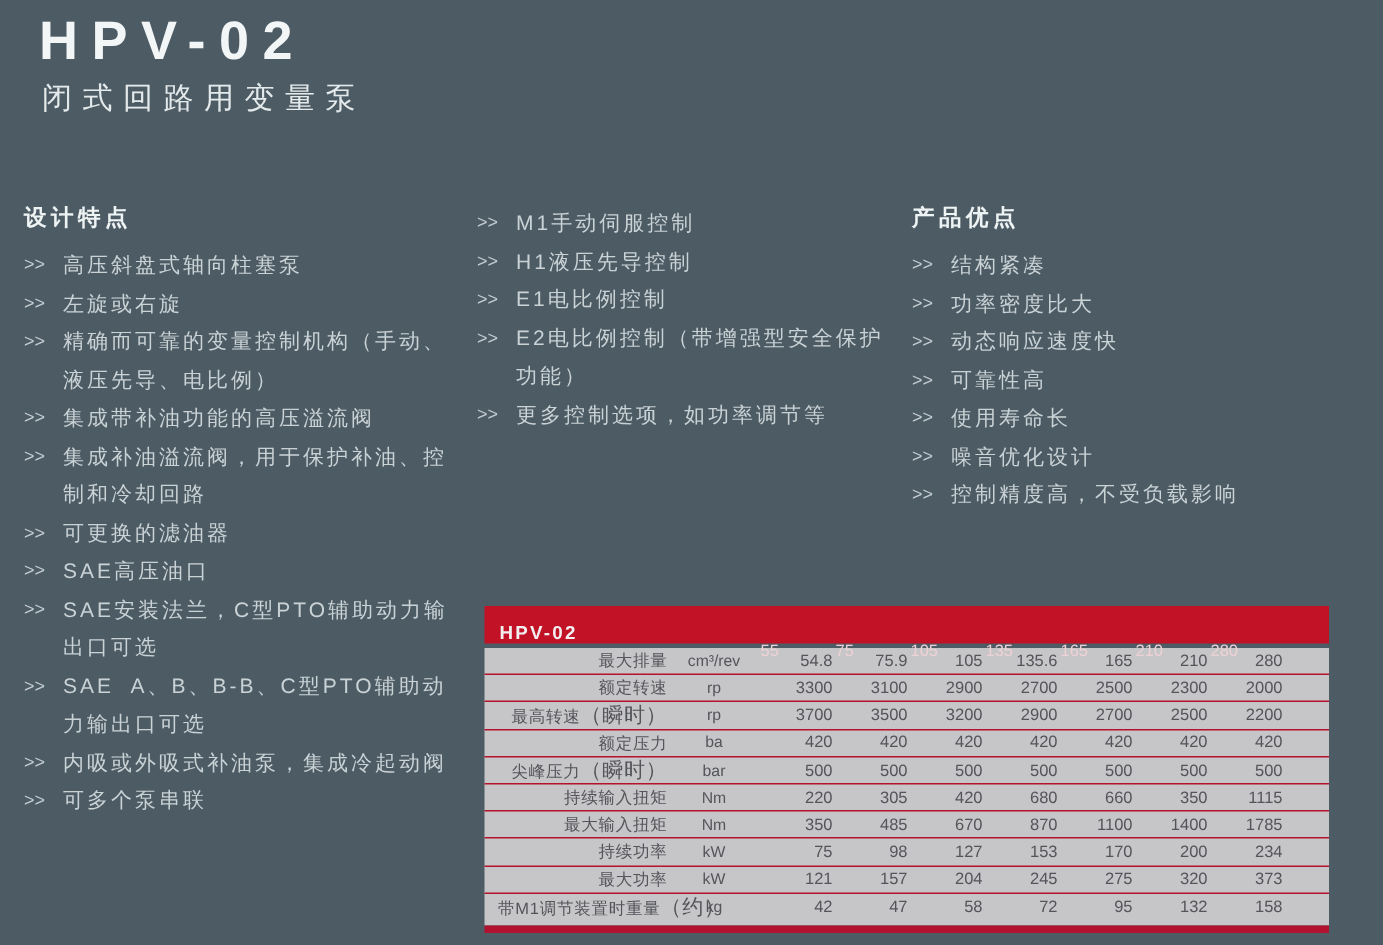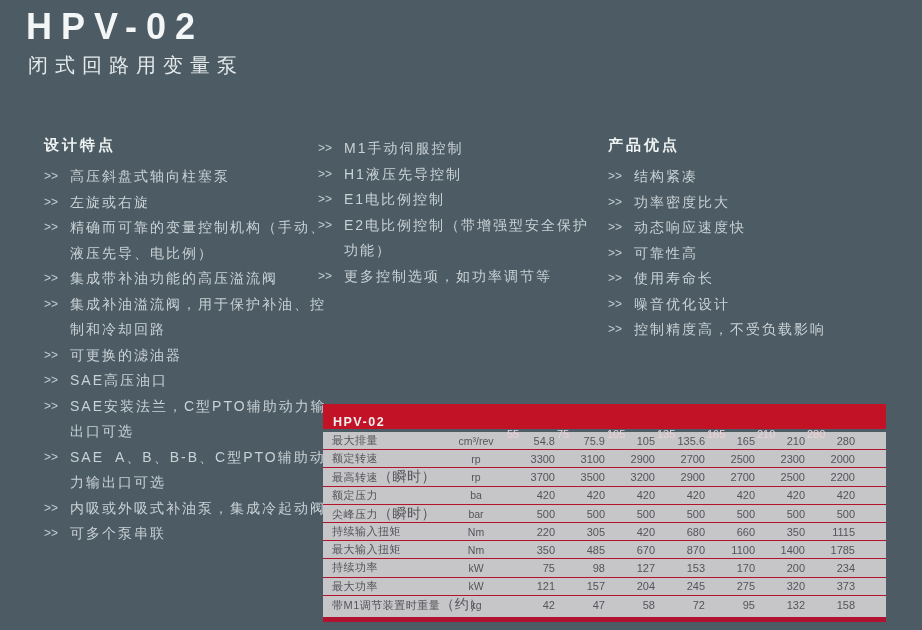--- a/index.html
+++ b/index.html
@@ -14,21 +14,21 @@
     position:absolute; left:26px; top:6px;
     font-size:36px; font-weight:bold; letter-spacing:9px;
     color:#f2f6f6;
   }
   .page-subtitle {
     position:absolute; left:28px; top:52px;
     font-size:20px; font-weight:400; letter-spacing:7px;
     color:#e4eaeb;
   }
   .col { position:absolute; top:136px; }
-  #col-design   { left:44px;  width:288px; }
+  #col-design   { left:16px;  width:288px; }
   #col-control  { left:318px; width:284px; }
   #col-adv      { left:608px; width:312px; }
   .col-heading {
     font-size:15px; font-weight:bold; letter-spacing:3px;
     color:#eef3f3; margin-bottom:9px;
   }
   .feature-item {
     display:flex; align-items:flex-start;
     font-size:14px; line-height:25.5px; letter-spacing:2px;
     color:#c9d2d5; white-space:pre-wrap;
@@ -57,21 +57,21 @@
     font-size:12.5px; font-weight:bold; letter-spacing:1.5px;
   }
   .spec-header .size-cell {
     text-align:left; font-size:11px; color:#eed2d6; padding-right:2px;margin-top:24px;
   }
   .spec-body { margin-top:3px; background:#c6c5c7; padding-bottom:3px; }
   .spec-row { height:18.2px; border-bottom:1px solid #b5122b; }
   .spec-row:last-child { border-bottom:none; }
   .spec-row .label-cell {
     padding-left:9px; font-size:11px; color:#54555a;
-    letter-spacing:0.5px; white-space:nowrap; overflow:visible;
+    letter-spacing:0.5px; white-space:nowrap; overflow:visible;text-align:right;
   }
   .spec-row .label-note { font-size:14px; }
   .spec-row .unit-cell { text-align:center; font-size:10.5px; color:#54555a; }
   .spec-row .val-cell  { text-align:right; font-size:11px; color:#54555a; padding-right:2px; }
   .table-bottom-bar { height:5px; background:#b11230; }
 </style>
 </head>
 <body>
 
 <div class="page-title">HPV-02</div>

